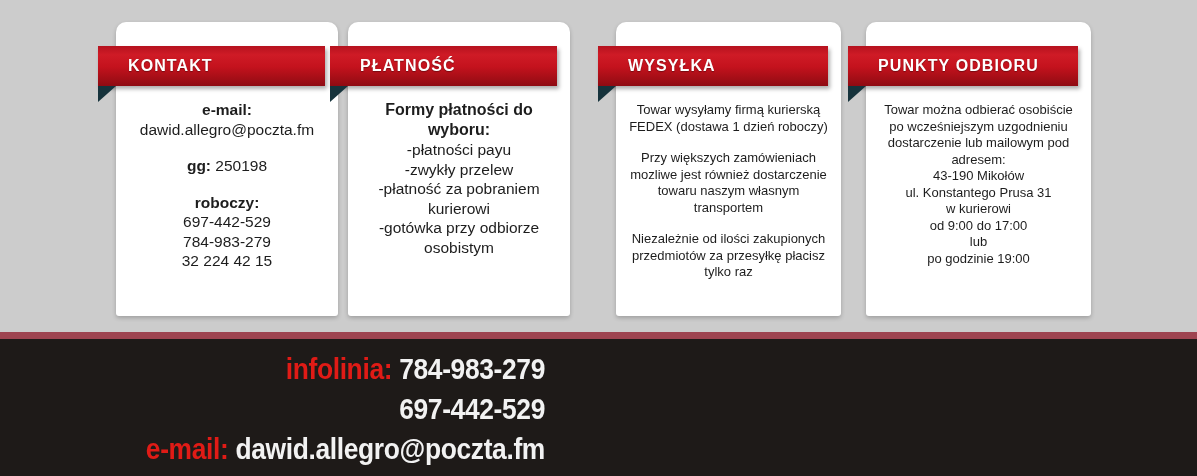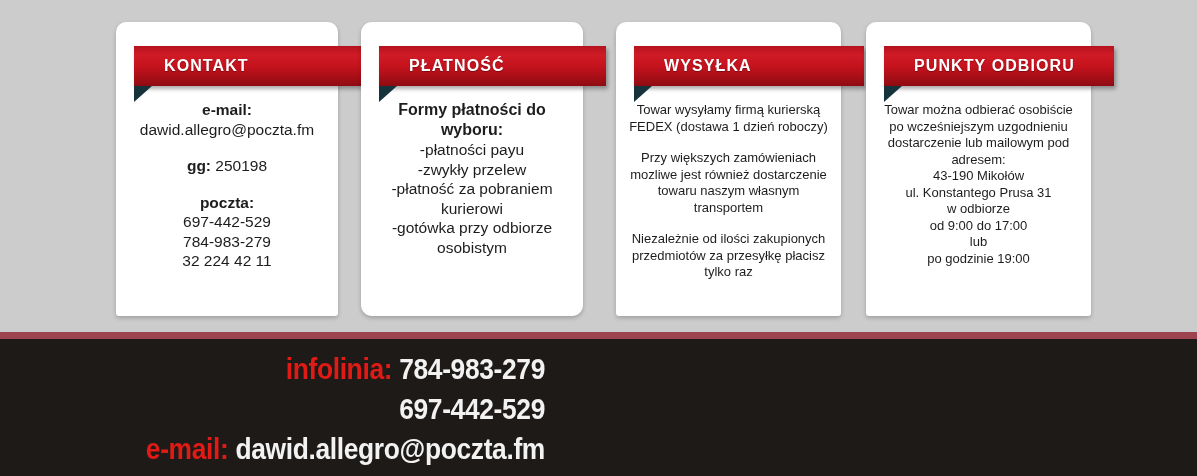--- a/index.html
+++ b/index.html
@@ -29,32 +29,31 @@
     position: absolute;
     top: 22px;
     width: 222px;
     height: 294px;
     background: #ffffff;
     border-radius: 10px 10px 3px 3px;
     box-shadow: 0 2px 4px rgba(0,0,0,0.22);
   }
 
   .card.c1 { left: 116px; }
-  .card.c2 { left: 361px; border-radius: 11px; }
+  .card.c2 { left: 348px; }
   .card.c3 { left: 616px; width: 225px; }
   .card.c4 { left: 866px; width: 225px; }
 
   
   .ribbon-wrap {
     position: absolute;
     left: -18px;
     top: 24px;
     width: calc(100% + 5px);
     height: 24px;
-    margin-left: 36px;
   }
 
   .ribbon {
     position: relative;
     width: 100%;
     height: 40px;
     background: linear-gradient(to bottom,
                 #b5121e 0%,
                 #cf1b26 22%,
                 #c4121d 52%,
@@ -163,24 +162,24 @@
         <div class="ribbon-title">KONTAKT</div>
       </div>
       <div class="ribbon-fold"></div>
     </div>
     <div class="card-body">
       <div class="blk b">e-mail:</div>
       <div class="blk">dawid.allegro@poczta.fm</div>
       <div class="gap"></div>
       <div class="blk"><span class="b">gg:</span> <span>250198</span></div>
       <div class="gap"></div>
-      <div class="blk b">poczta:</div>
+      <div class="blk b">roboczy:</div>
       <div class="blk">697-442-529</div>
       <div class="blk">784-983-279</div>
-      <div class="blk">32 224 42 11</div>
+      <div class="blk">32 224 42 15</div>
     </div>
   </div>
 
   <div class="card c2">
     <div class="ribbon-wrap">
       <div class="ribbon">
         <div class="ribbon-title">PŁATNOŚĆ</div>
       </div>
       <div class="ribbon-fold"></div>
     </div>
@@ -213,21 +212,21 @@
     <div class="ribbon-wrap">
       <div class="ribbon">
         <div class="ribbon-title">PUNKTY ODBIORU</div>
       </div>
       <div class="ribbon-fold"></div>
     </div>
     <div class="card-body">
       <div class="blk">Towar można odbierać osobiście po wcześniejszym uzgodnieniu dostarczenie lub mailowym pod adresem:</div>
       <div class="blk">43-190 Mikołów</div>
       <div class="blk">ul. Konstantego Prusa 31</div>
-      <div class="blk">w odbiorze</div>
+      <div class="blk">w kurierowi</div>
       <div class="blk">od 9:00 do 17:00</div>
       <div class="blk">lub</div>
       <div class="blk">po godzinie 19:00</div>
     </div>
   </div>
 
 </div>
 
 <div id="divider"></div>
 

